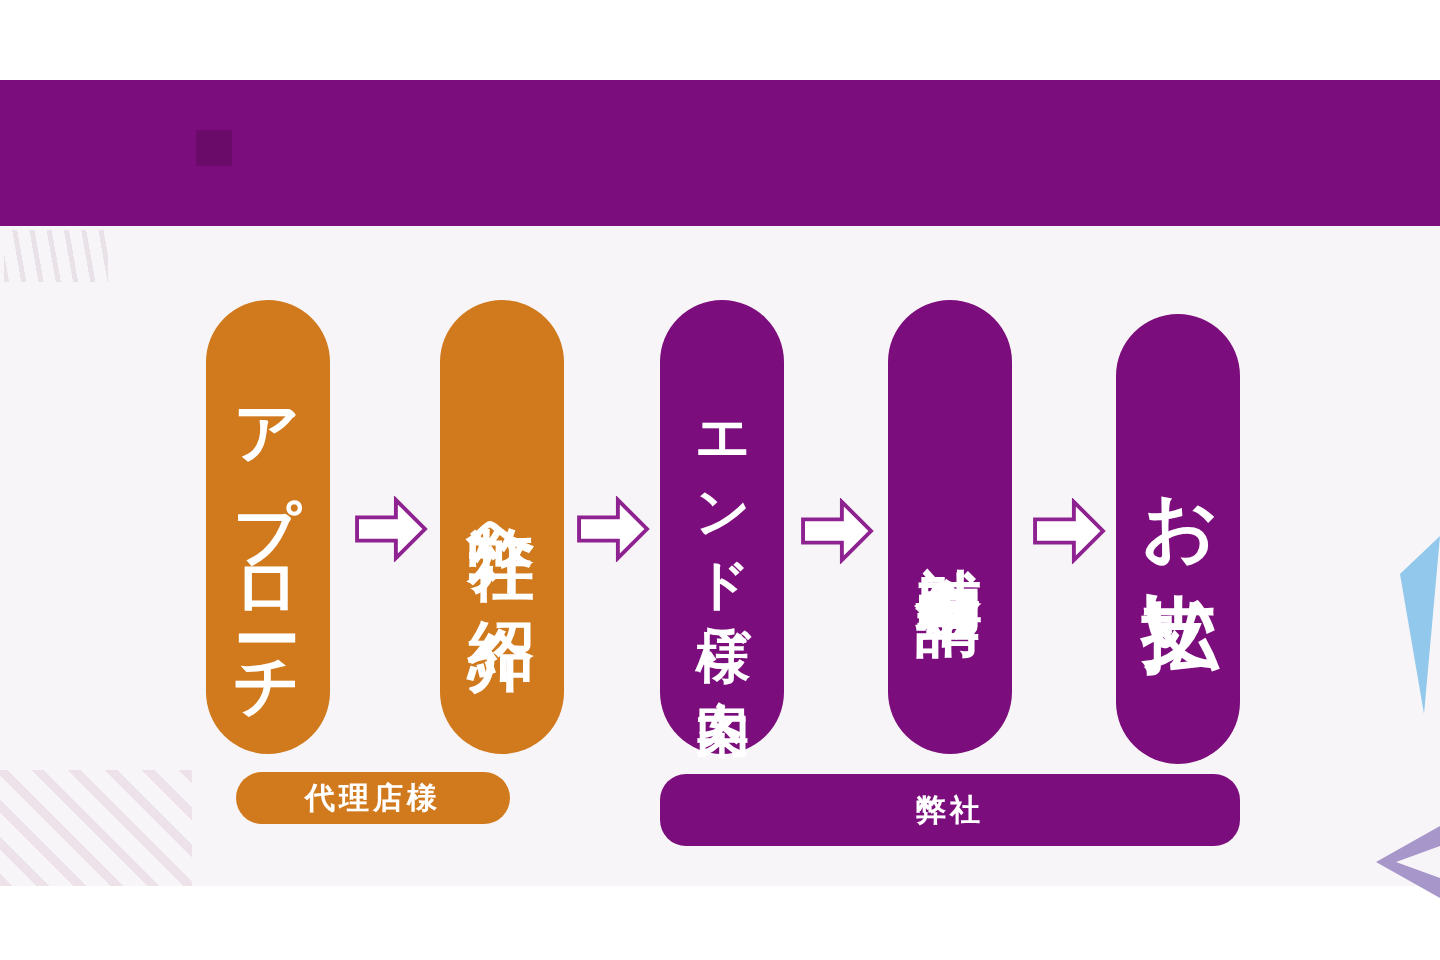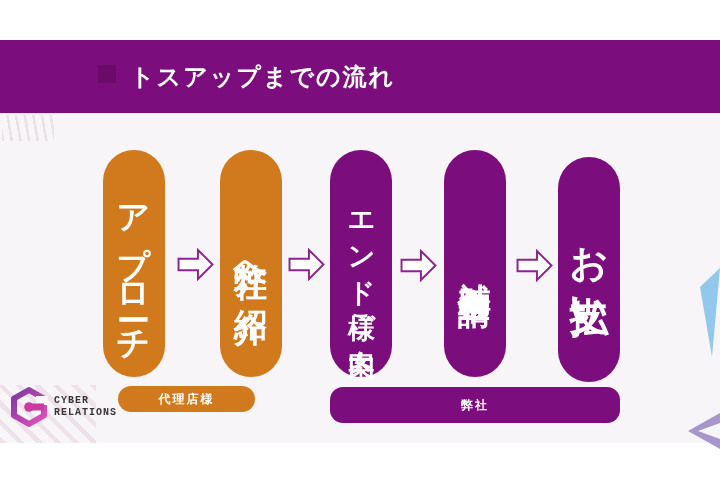--- a/index.html
+++ b/index.html
@@ -42,39 +42,38 @@
     letter-spacing:3px;line-height:1;}
   .fs-std{font-size:33px;}
   .fs-sm{font-size:27px;letter-spacing:2px;}
   .fs-lg{font-size:38px;}
 
   .arrow{position:absolute;width:38px;height:33px;}
 
   
   .group-bar{position:absolute;height:26px;border-radius:13px;
     display:flex;align-items:center;justify-content:center;
-    color:#ffffff;font-size:12px;font-weight:700;letter-spacing:2px;}
+    color:#ffffff;font-size:15px;font-weight:700;letter-spacing:2px;}
   .group-bar.orange{background:var(--orange);}
   .group-bar.purple{background:var(--purple);}
 
   
   .logo{position:absolute;left:10px;top:274px;display:flex;align-items:center;gap:6px;}
   .logo-text{font-family:"Liberation Mono","DejaVu Sans Mono",monospace;
     font-size:10px;font-weight:700;color:#3b3338;letter-spacing:1px;line-height:1.25;}
 
   .deco{position:absolute;}
 </style>
 </head>
 <body>
 
 <div class="page">
 
   <div class="header">
     <div class="title-square"></div>
-    <div class="slide-title">トスアップまでの流れ</div>
   </div>
 
   <div class="content">
 
     <div class="stripes-tl"></div>
     <div class="stripes-bl"></div>
 
     <div class="pill orange" style="left:103px;top:37px;">
       <span class="vtext fs-std">アプローチ</span>
     </div>
@@ -100,38 +99,20 @@
     <svg class="arrow" style="left:400px;top:136px;" viewBox="0 0 38 34">
       <polygon points="1,11 21,11 21,2 36,17 21,32 21,23 1,23" fill="#ffffff" stroke="var(--arrow-outline)" stroke-width="2"></polygon>
     </svg>
     <svg class="arrow" style="left:516px;top:136px;" viewBox="0 0 38 34">
       <polygon points="1,11 21,11 21,2 36,17 21,32 21,23 1,23" fill="#ffffff" stroke="var(--arrow-outline)" stroke-width="2"></polygon>
     </svg>
 
     <div class="group-bar orange" style="left:118px;top:273px;width:137px;">代理店様</div>
     <div class="group-bar purple" style="left:330px;top:274px;width:290px;height:36px;">弊社</div>
 
-    <div class="logo">
-      <svg width="38" height="40" viewBox="0 0 38 40">
-        <defs>
-          <linearGradient id="lg" x1="0" y1="0" x2="1" y2="1">
-            <stop offset="0" stop-color="#7b3aa0"></stop>
-            <stop offset="1" stop-color="#e94fbb"></stop>
-          </linearGradient>
-        </defs>
-        <path d="M19 3 L34 11.5 V28.5 L19 37 L4 28.5 V11.5 Z" fill="none" stroke="url(#lg)" stroke-width="6" stroke-linejoin="round"></path>
-        <rect x="26" y="9" width="12" height="9" fill="var(--content-bg)"></rect>
-        <rect x="19" y="16.5" width="15" height="7" fill="#c93ba3"></rect>
-        <circle cx="19" cy="20" r="4.8" fill="#c93ba3"></circle>
-      </svg>
-      <div class="logo-text">
-        <div>CYBER</div>
-        <div>RELATIONS</div>
-      </div>
-    </div>
 
     <svg class="deco" style="left:695px;top:152px;" width="25" height="95" viewBox="0 0 25 95">
       <polygon points="5,22 25,3 17,92" fill="var(--blue-accent)"></polygon>
     </svg>
     <svg class="deco" style="left:686px;top:299px;" width="34" height="38" viewBox="0 0 34 38">
       <polygon points="2,19 34,1 34,11 12,19 34,27 34,37" fill="var(--lavender-accent)"></polygon>
     </svg>
 
   </div>
 </div>

